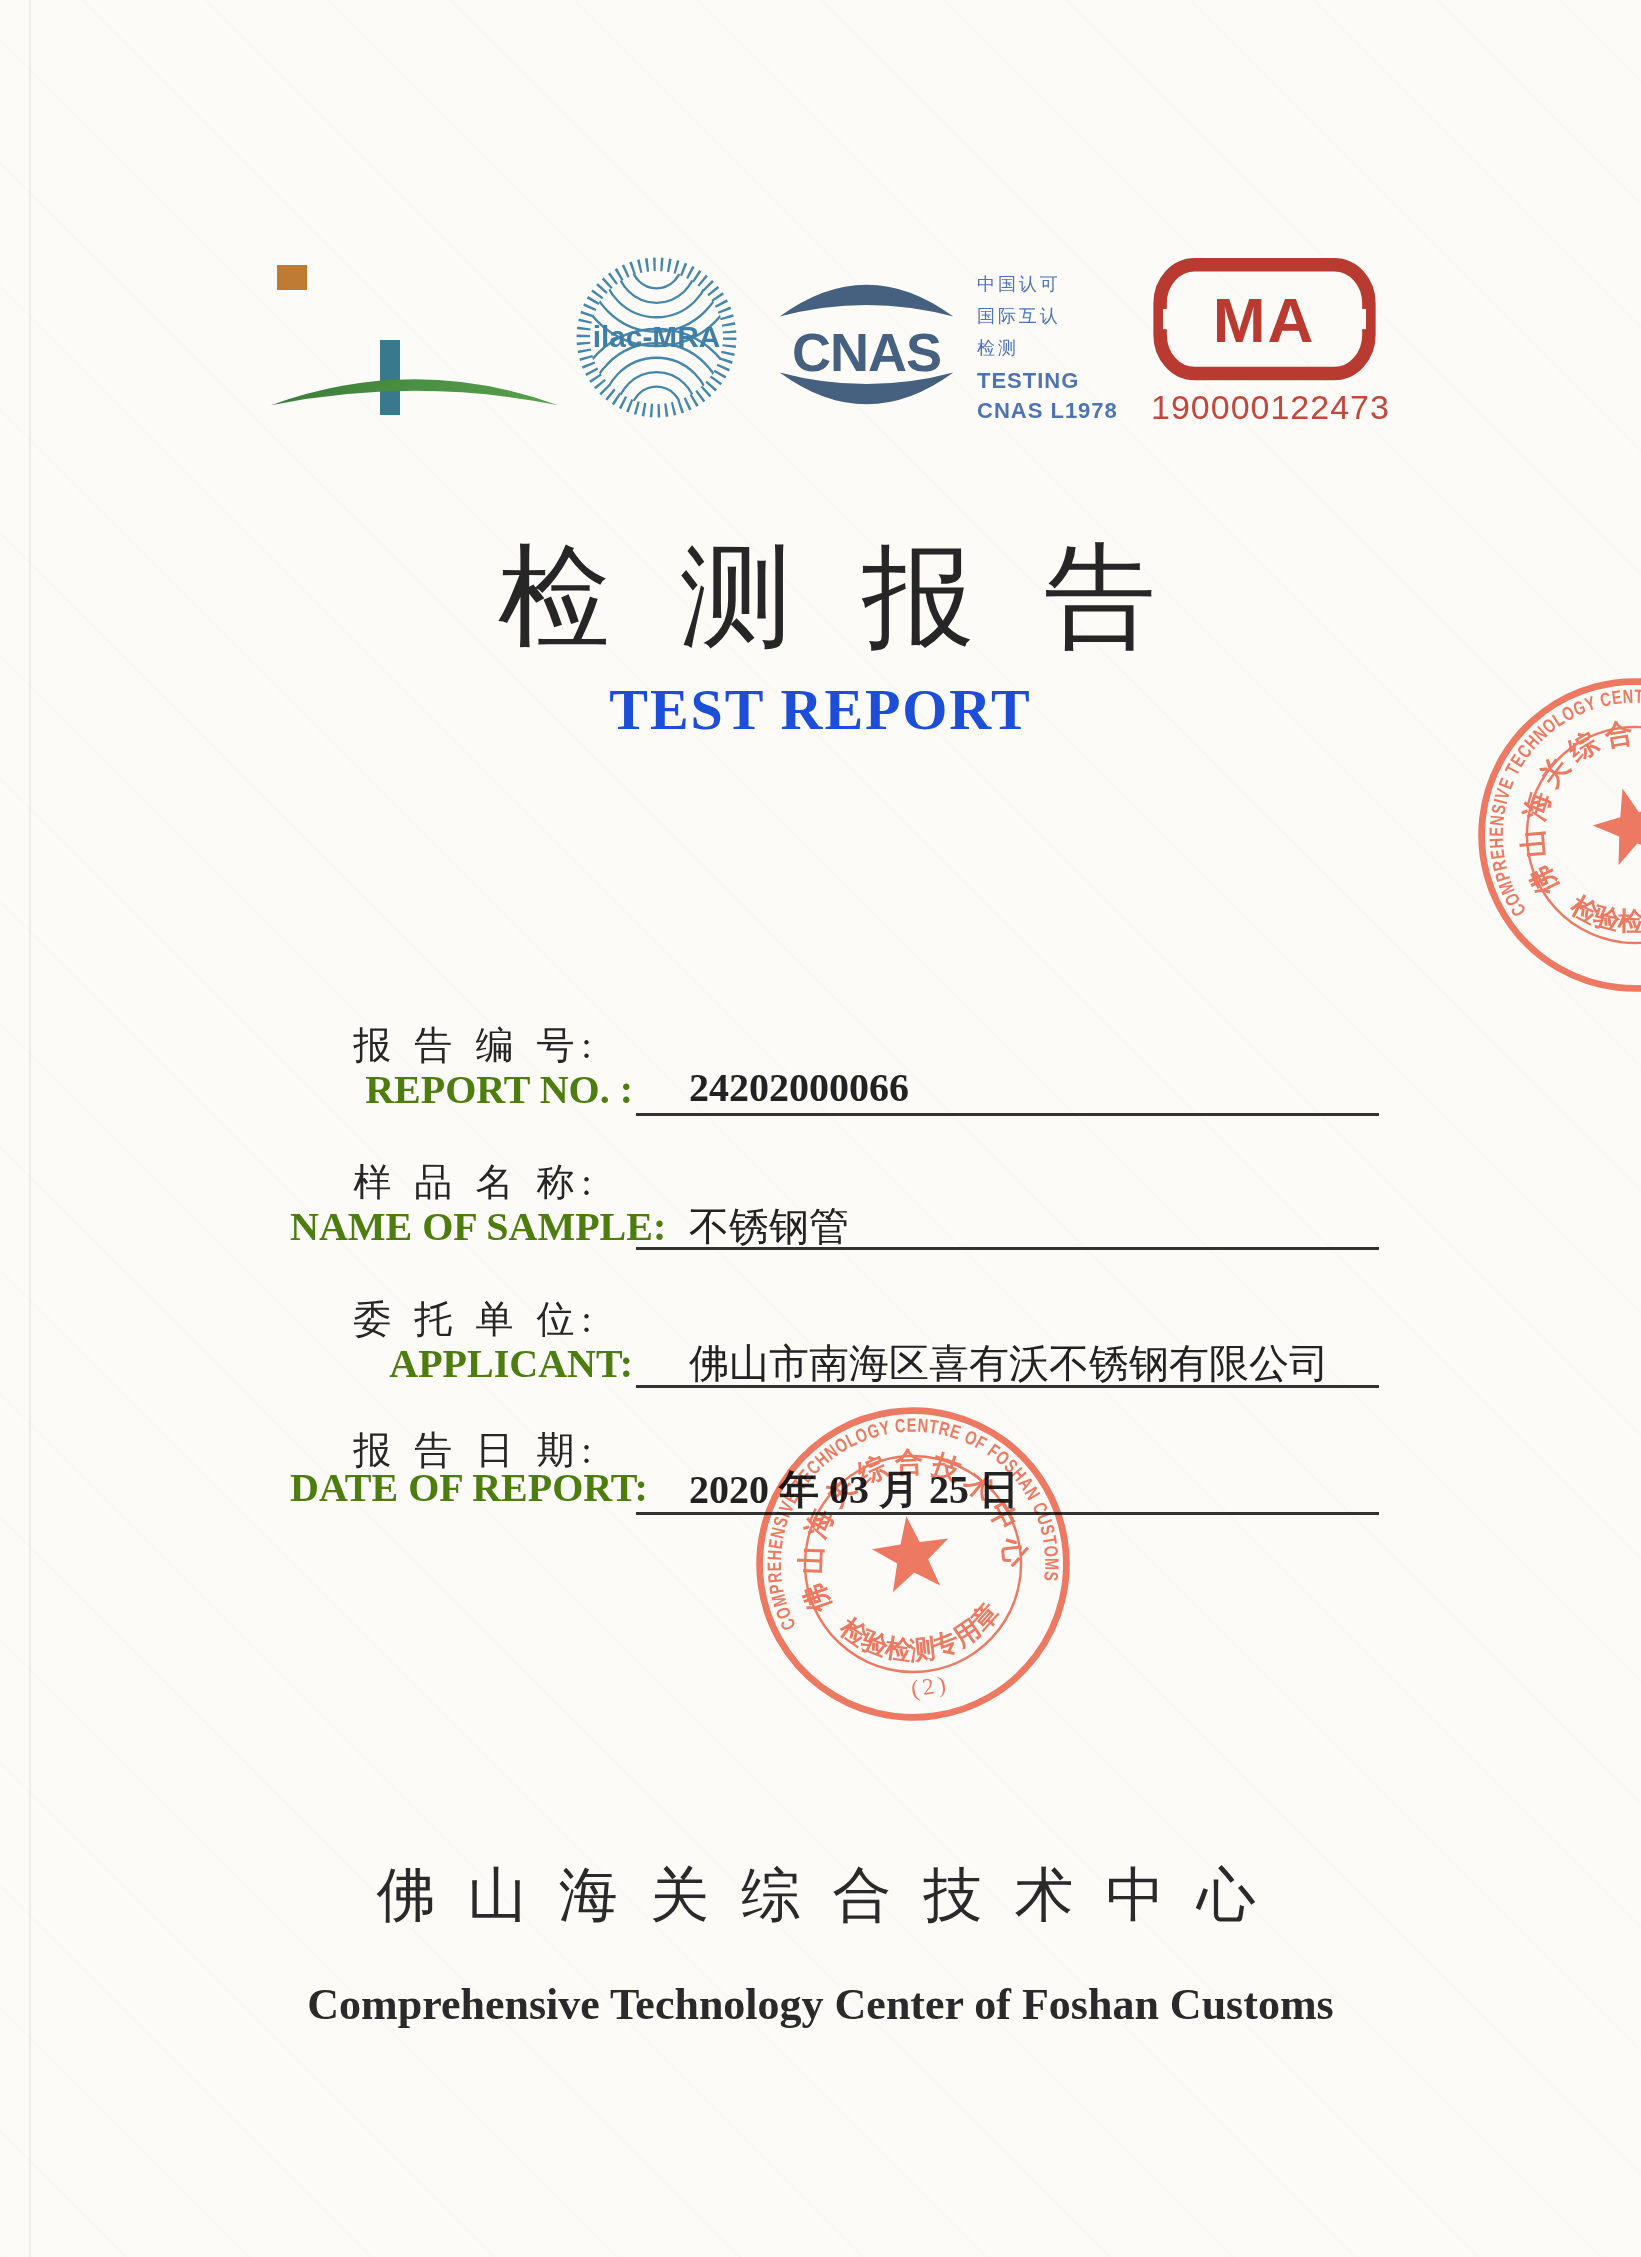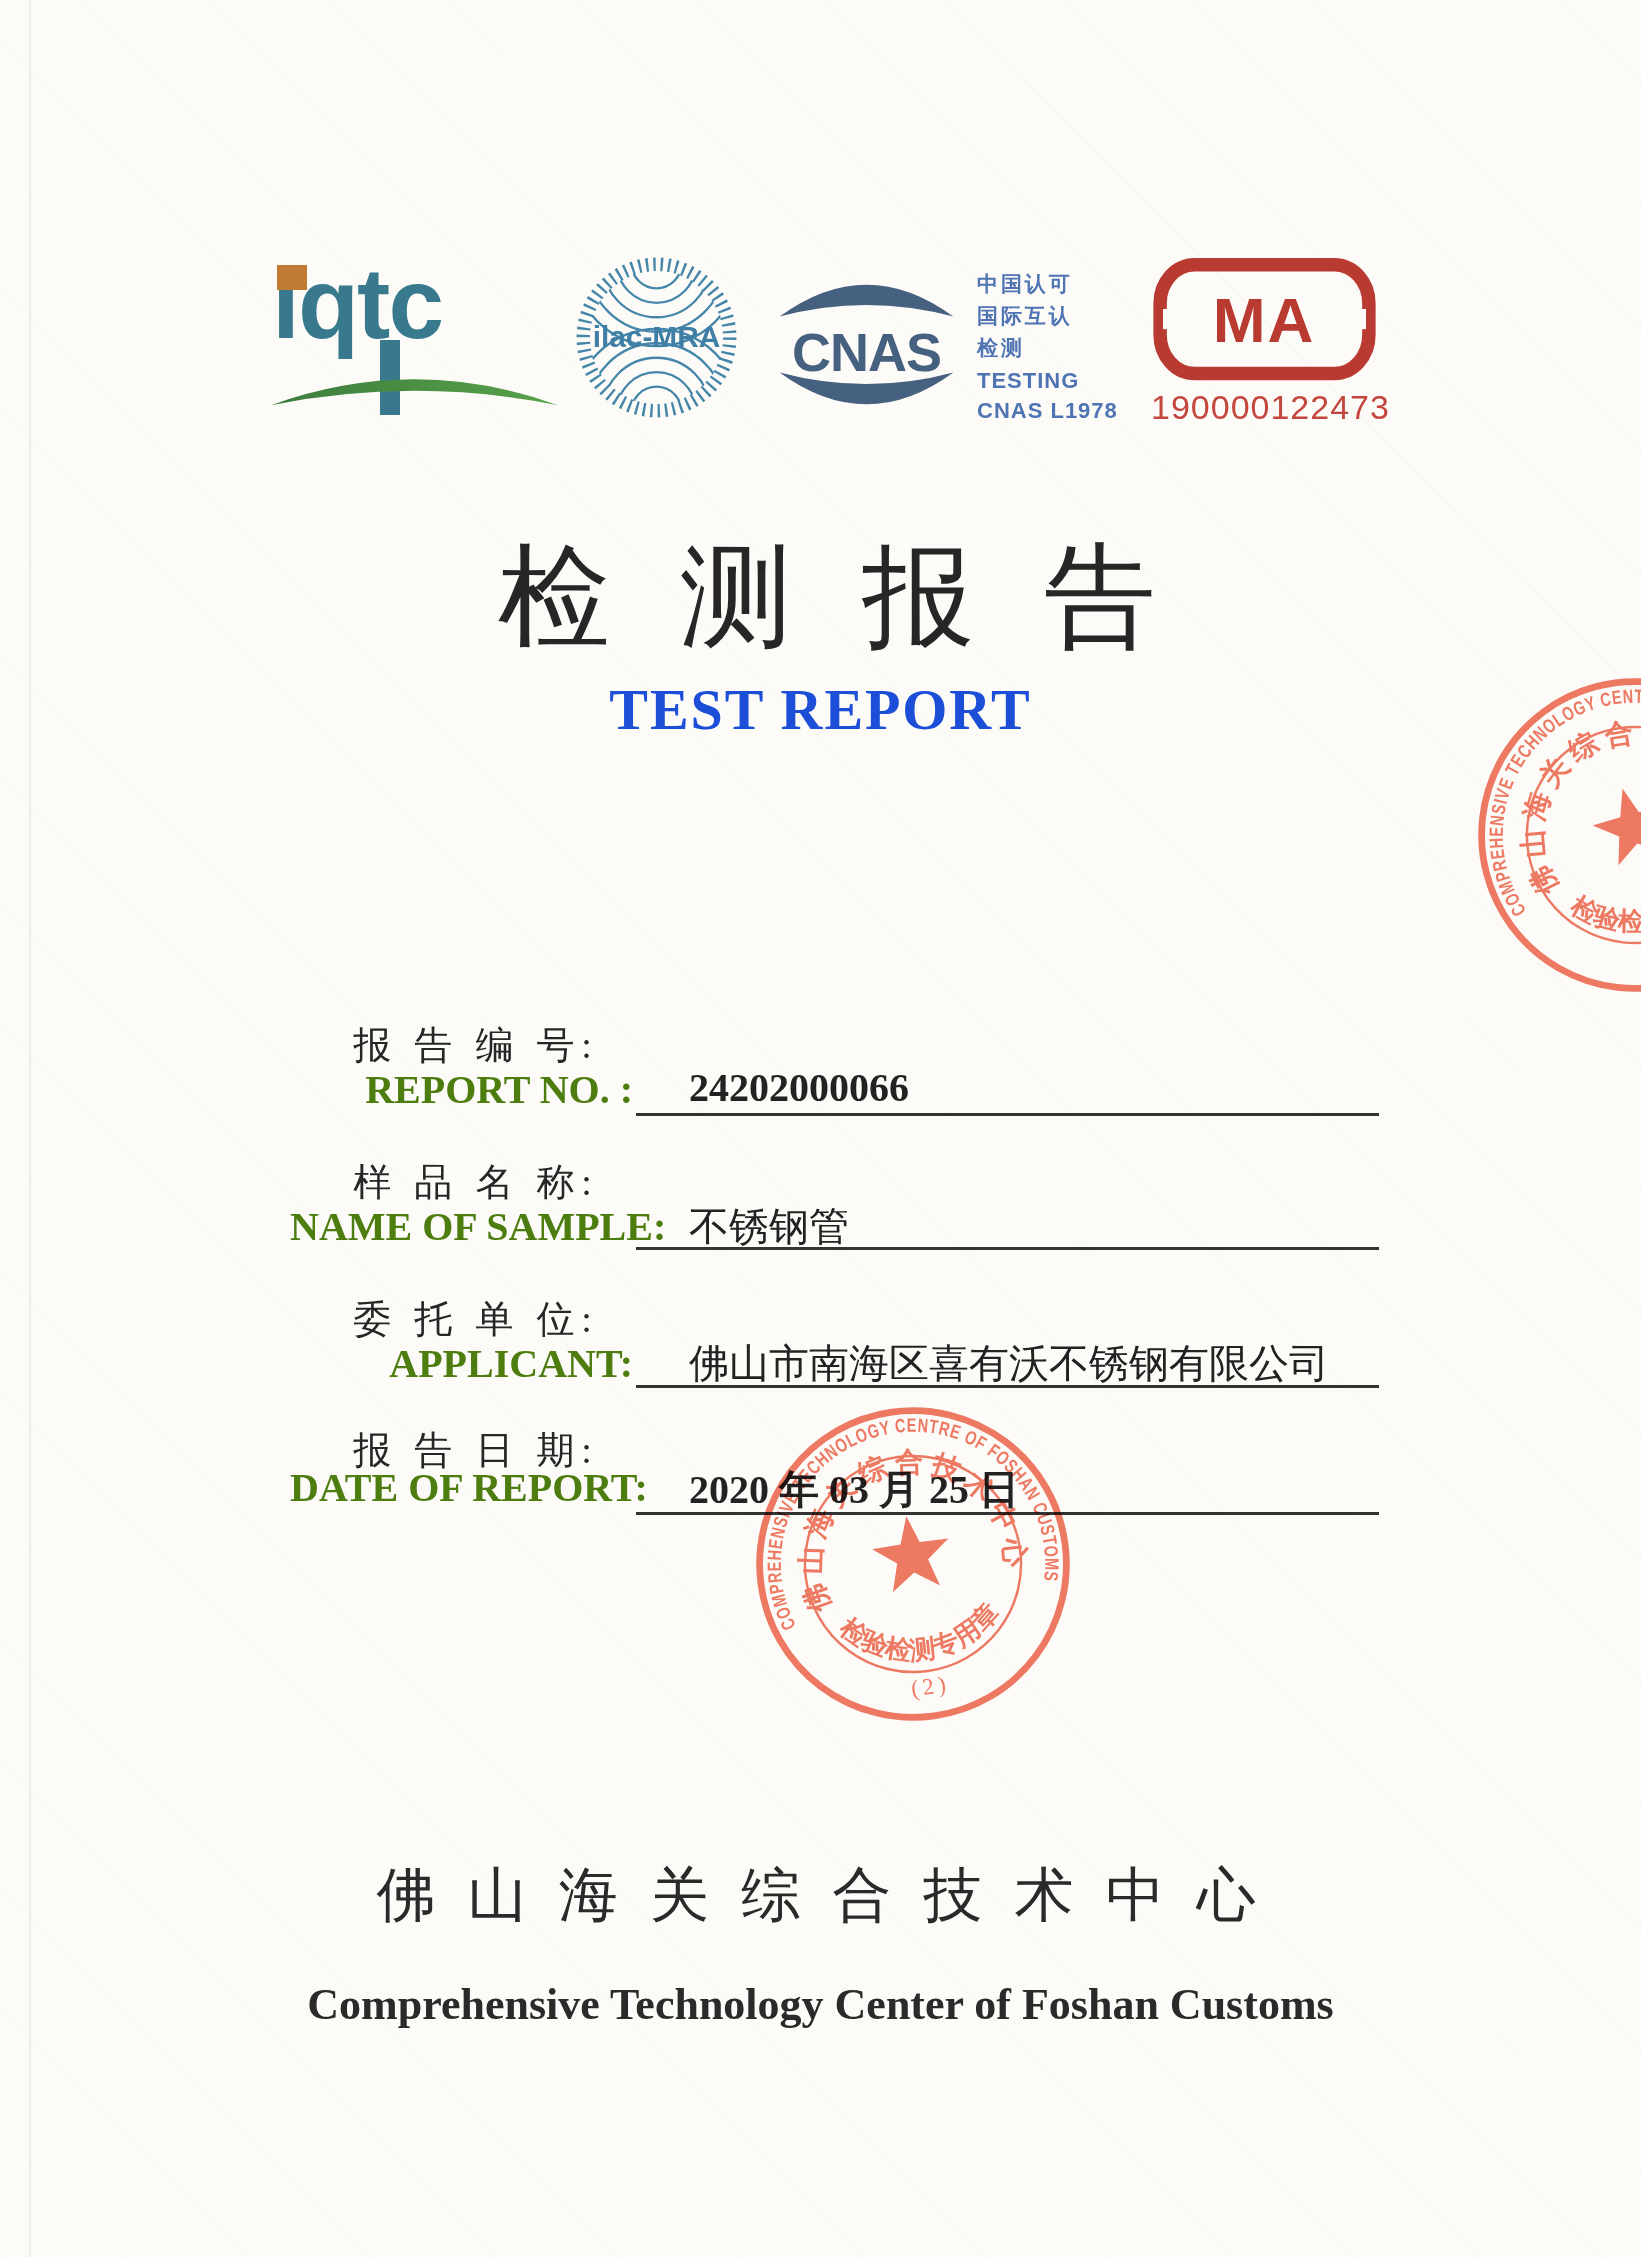--- a/index.html
+++ b/index.html
@@ -40,21 +40,21 @@
   }
   .iqtc-dot{position:absolute;left:4.8px;top:11.6px;width:30px;height:25px;background:var(--iqtc-orange);}
   .iqtc-qstem{position:absolute;left:108px;top:87px;width:20px;height:75px;background:var(--iqtc-teal);}
   .iqtc-arc{position:absolute;left:-7.7px;top:112px;}
 
   .ilac-wrap{left:565px;top:246px;width:183px;height:183px;}
   .cnas-wrap{left:770px;top:270px;width:193px;height:147px;}
 
   .acc-wrap{left:977px;top:268px;width:164px;height:154px;
     font-family:"Liberation Sans", sans-serif;color:var(--acc-blue);}
-  .acc-cn{font-size:21px;line-height:32px;letter-spacing:2.9px;font-weight:bold;}
+  .acc-cn{font-size:18px;line-height:32px;letter-spacing:2.9px;font-weight:normal;}
   .acc-en{font-size:22px;line-height:27px;font-weight:bold;letter-spacing:1px;margin-top:2.9px;}
 
   .cma-wrap{left:1151px;top:257px;width:227px;height:164px;}
   .cma-num{
     position:absolute;left:0;top:131px;width:227px;text-align:center;
     font-family:Liberation Sans, sans-serif;font-size:34px;letter-spacing:1px;
     color:#c4473d;
   }
 
   
@@ -104,21 +104,20 @@
   .stamp .seal-cn{font-size:27px;font-weight:bold;}
   .stamp .seal-no{font-size:24px;letter-spacing:4px;}
 </style>
 </head>
 <body>
 
 <div class="scan-edge"></div>
 <div class="watermark"></div>
 
 <div class="abs iqtc-wrap">
-  <span class="iqtc-text">ıqtc</span>
   <span class="iqtc-dot"></span>
   <span class="iqtc-qstem"></span>
   <svg class="iqtc-arc" width="301" height="44" viewBox="0 0 312 46">
     <defs>
       <linearGradient id="gGreen" x1="0" y1="0" x2="1" y2="0">
         <stop offset="0" stop-color="#3c7c3c"></stop>
           <stop offset="1" stop-color="#58a24a"></stop>
       </linearGradient>
     </defs>
     <path d="M6,42 Q156,-12 306,42 Q156,12 6,42 Z" fill="url(#gGreen)"></path>

